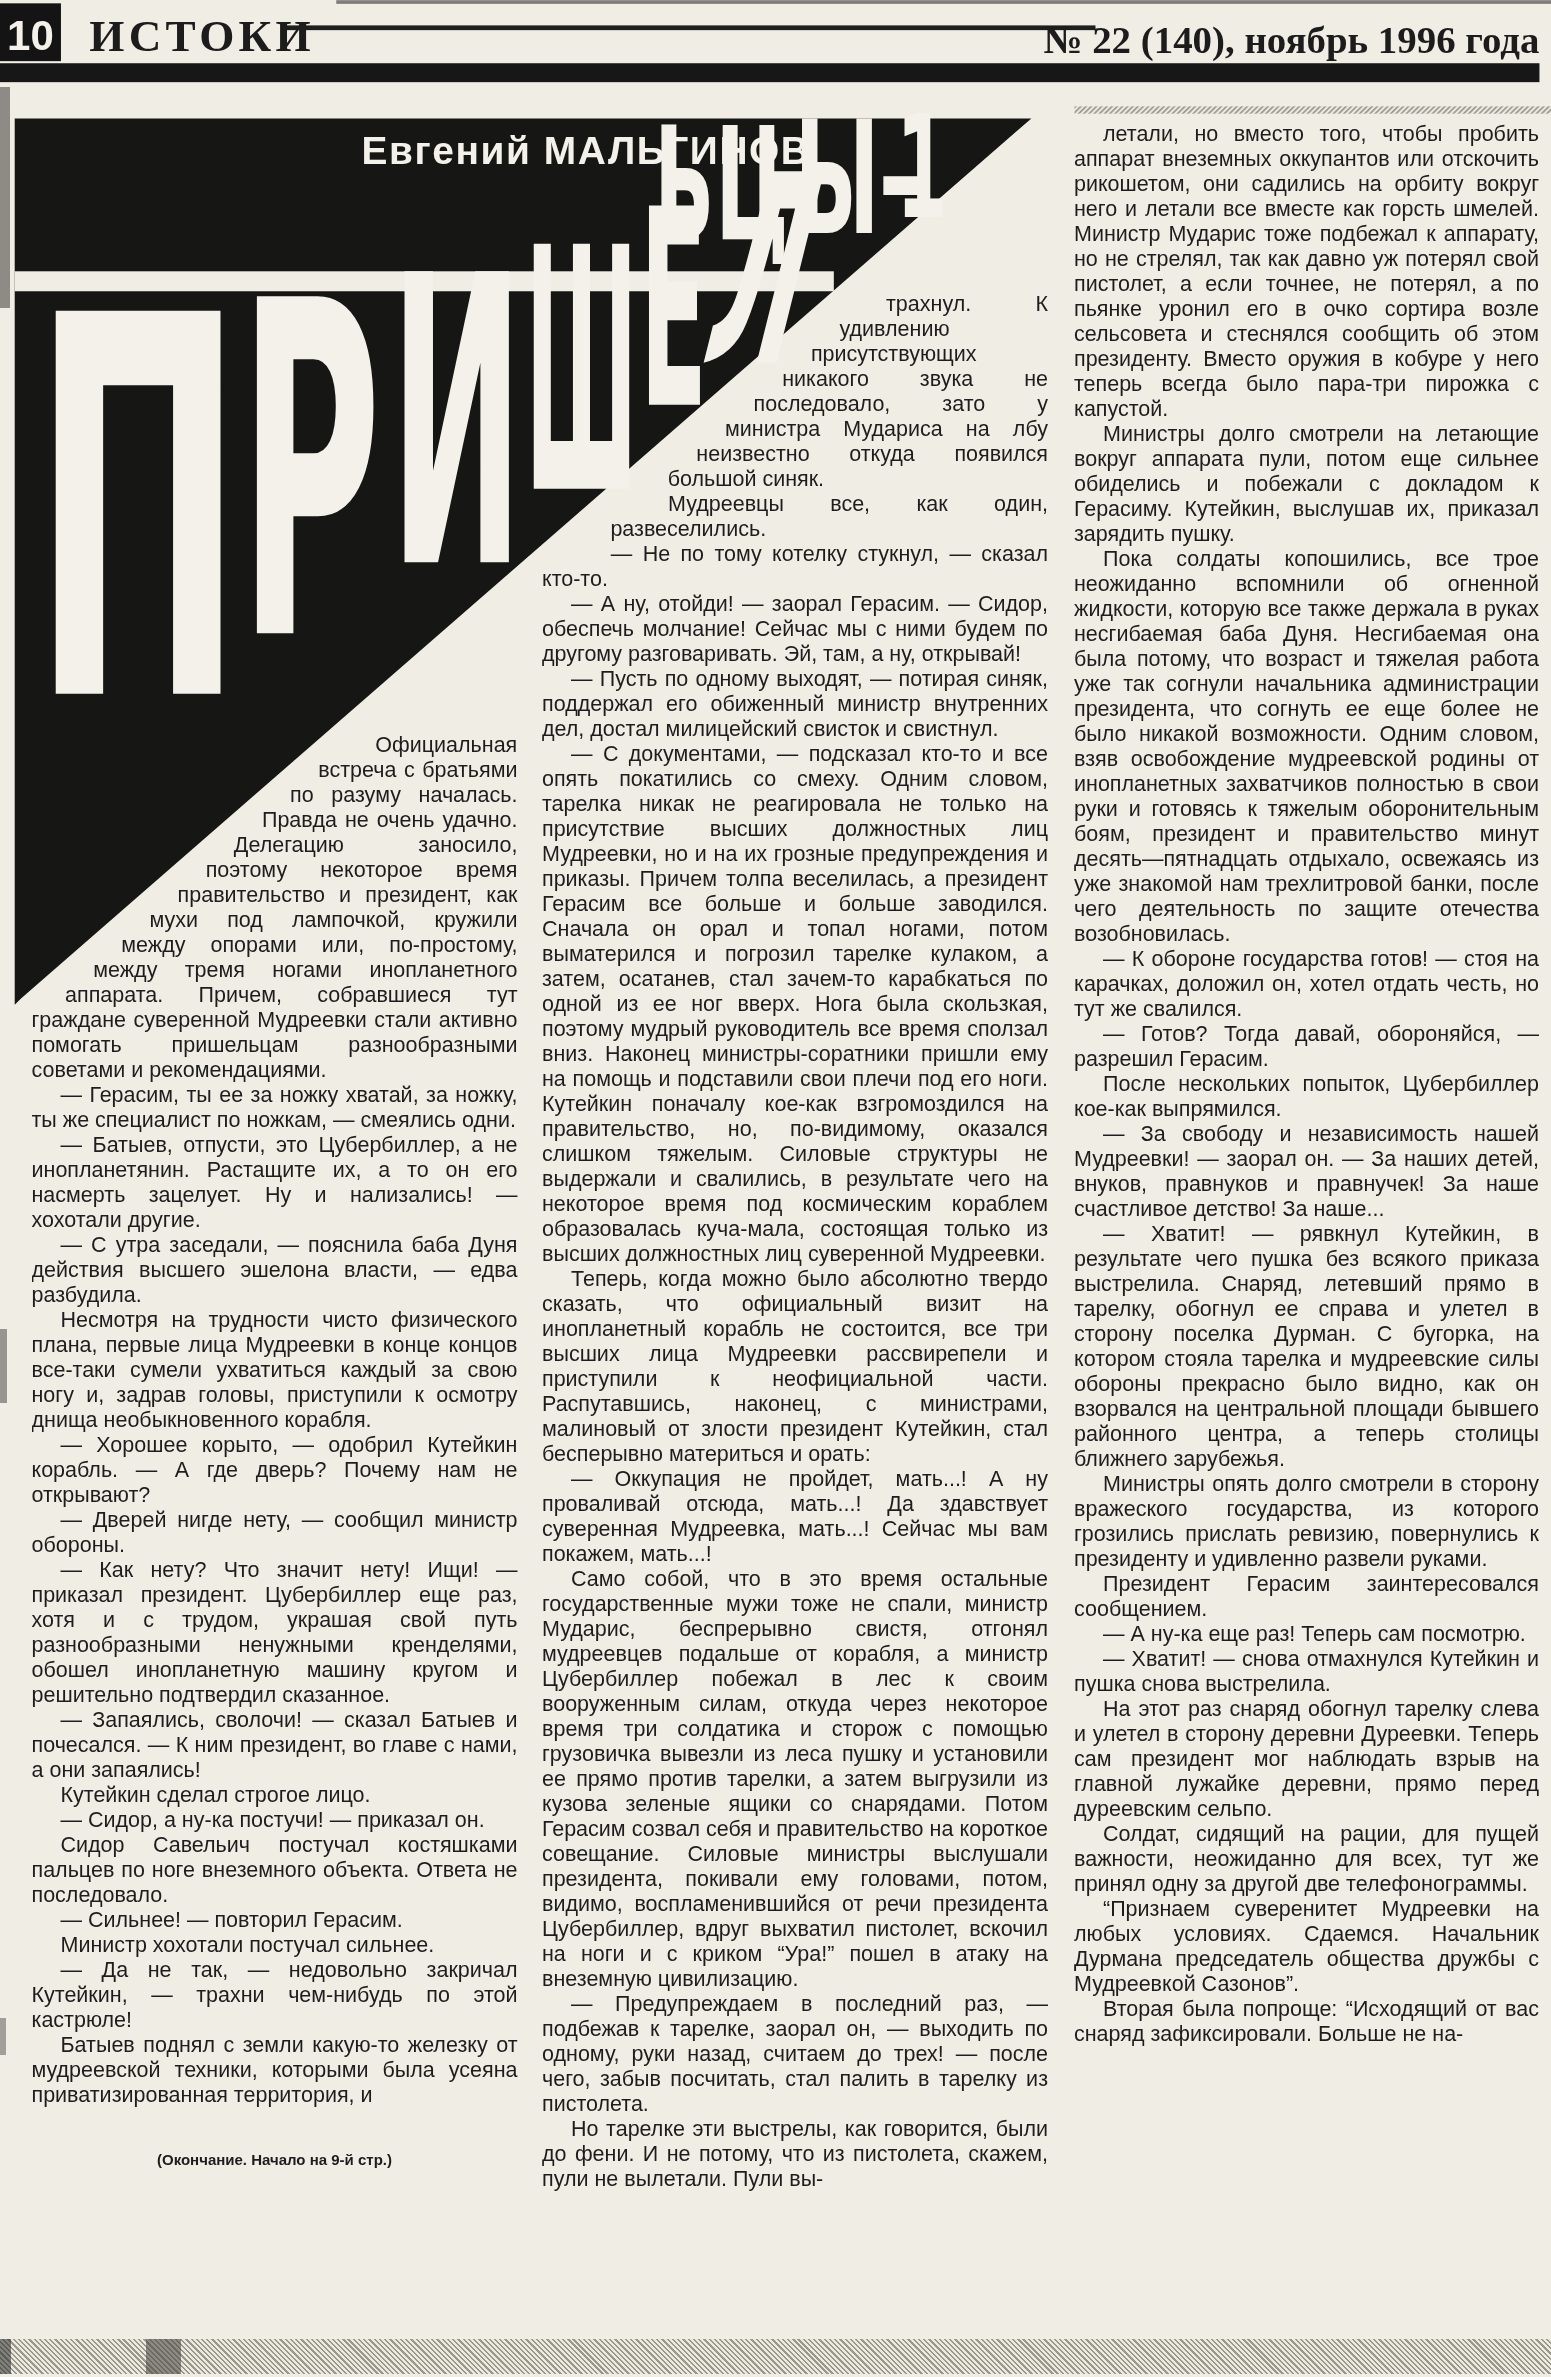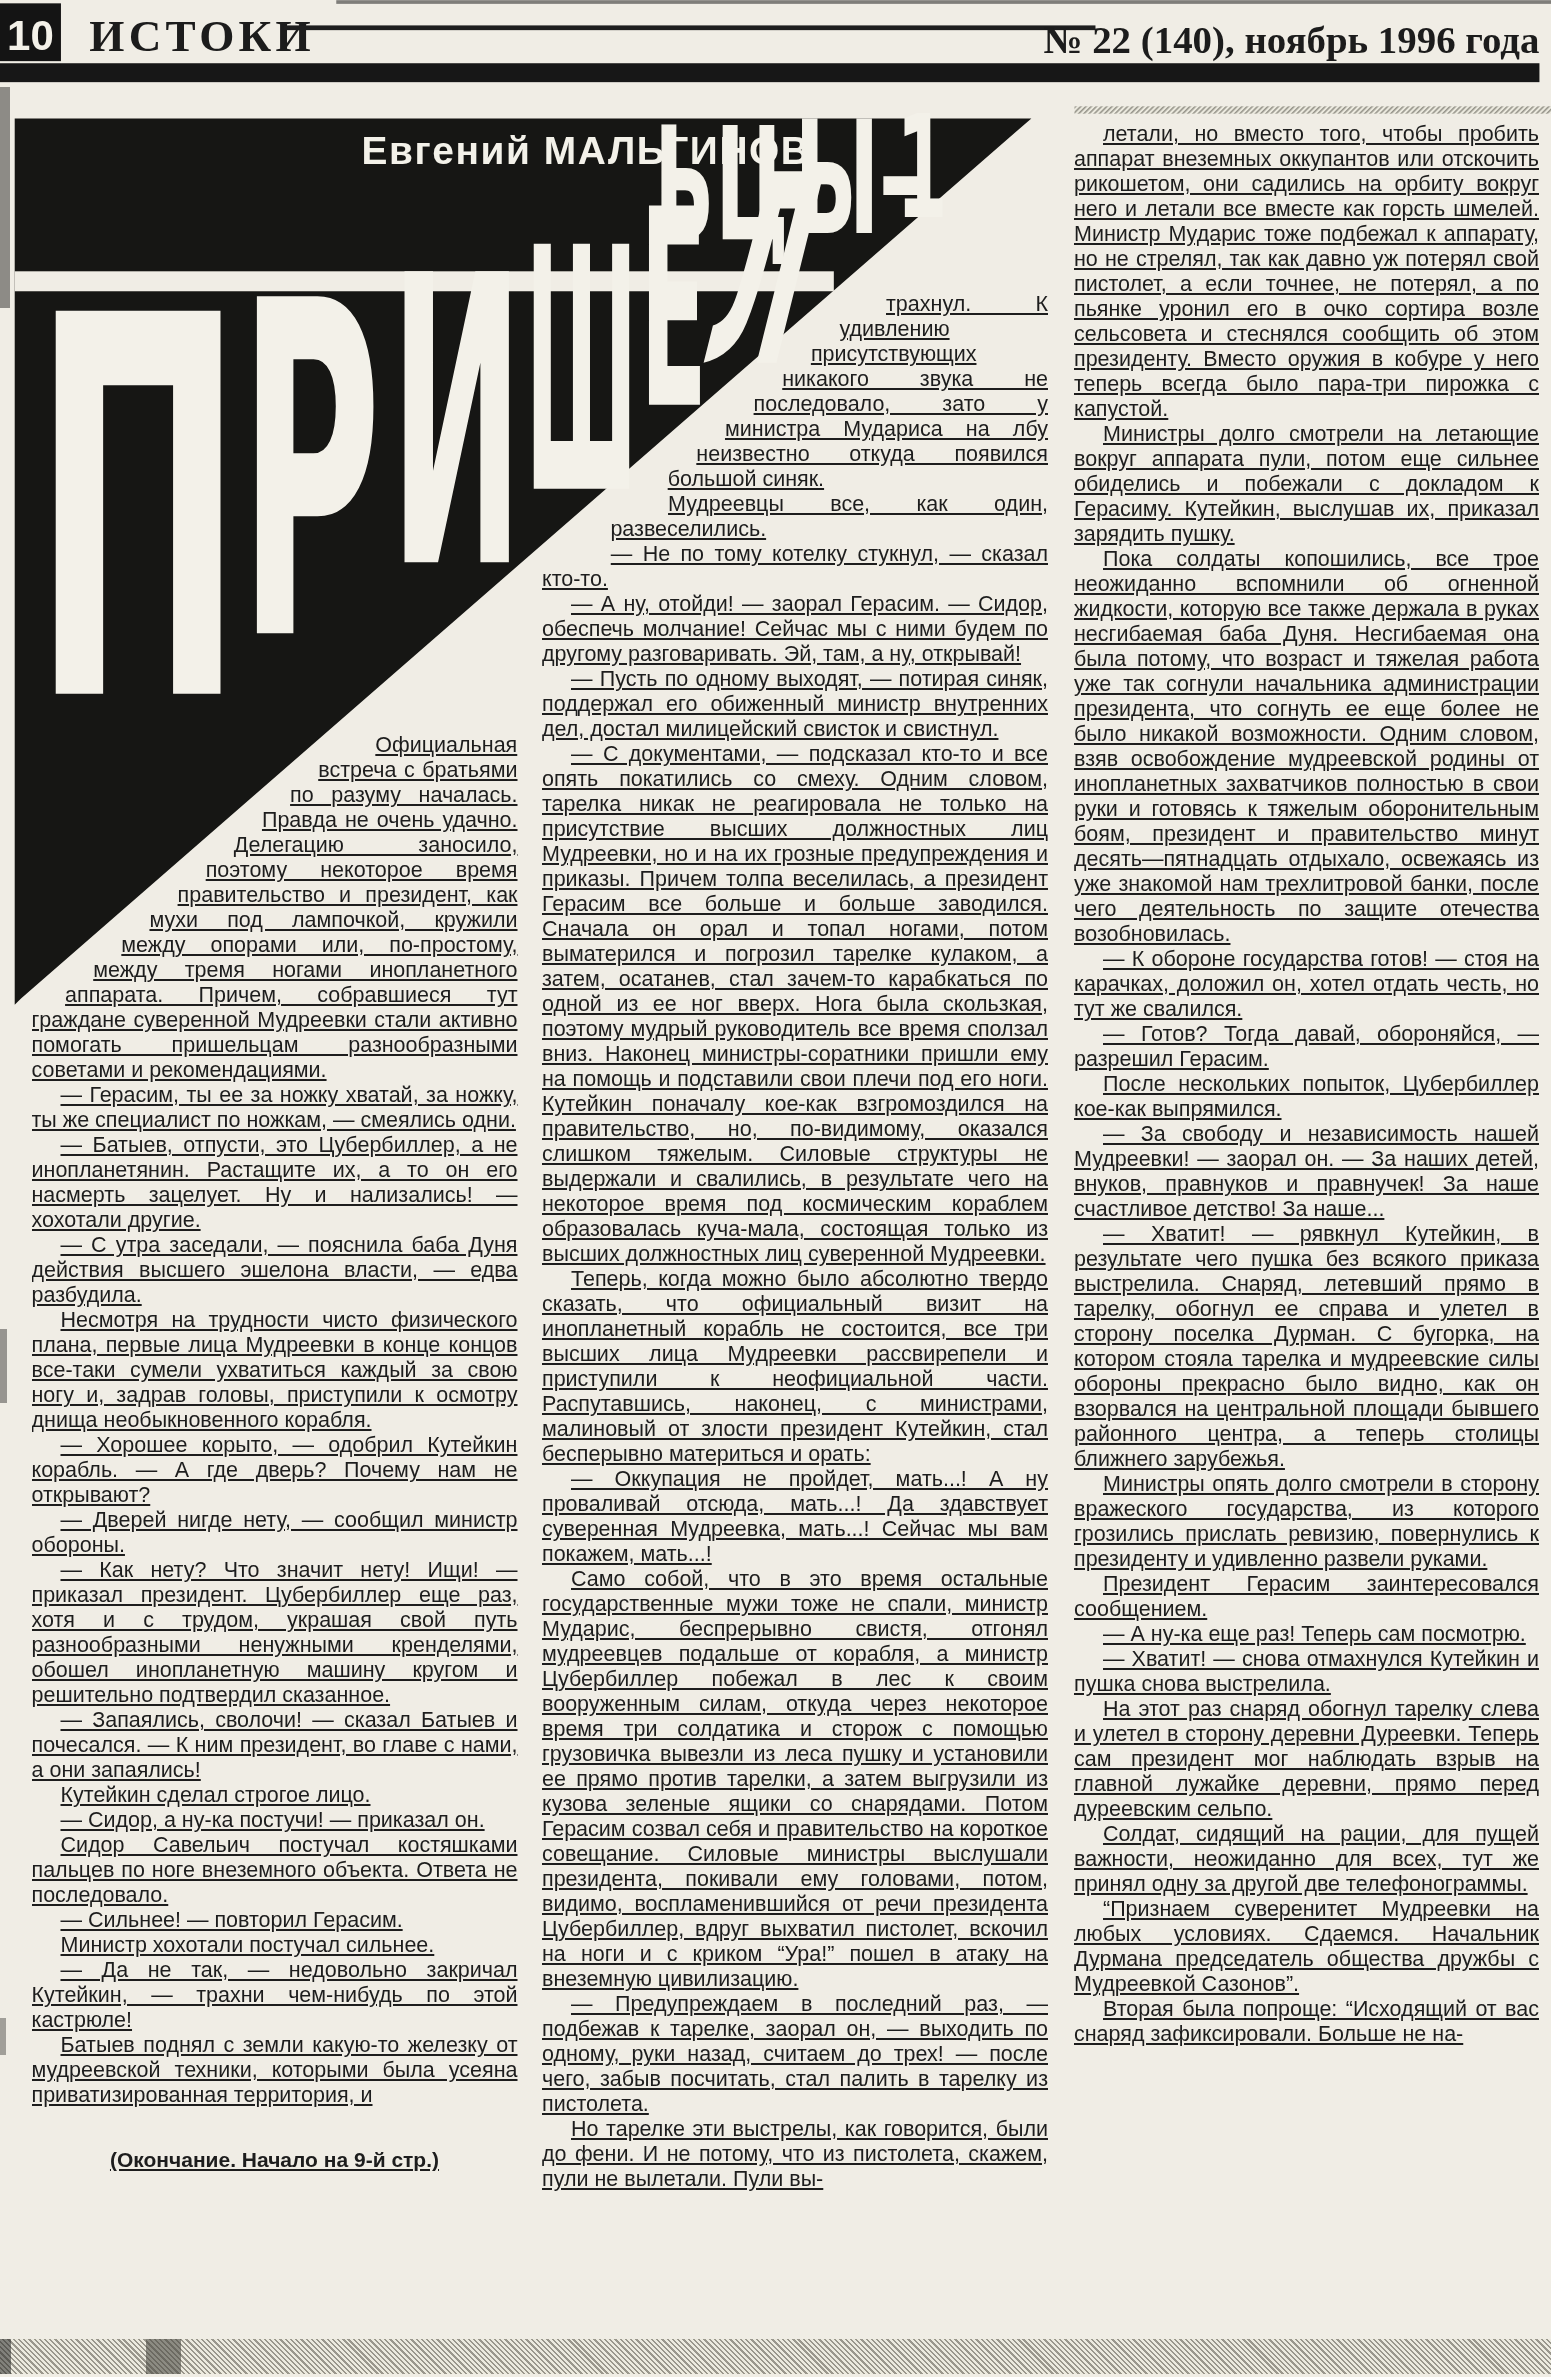--- a/index.html
+++ b/index.html
@@ -11,38 +11,38 @@
   }
   .hl-svg{position:absolute;left:0;top:0;}
   
   .col{
     position:absolute;
     text-align:justify;
     font-size:21.5px;line-height:25px;
     color:#1d1d1d;
     overflow:hidden;
   }
-  .col p{margin:0;text-indent:29px;text-decoration:underline;}
+  .col p{margin:0;text-indent:29px;}
   #col-left  {left:31.5px;  top:290px; width:486px; height:2012px;}
   #col-mid   {left:542px;top:292px; width:506px; height:2054px;}
   #col-right {left:1074px;top:122px; width:465px; height:2196px;}
   .flow-spacer{float:left;}
   #col-left .flow-spacer{
     width:486px;height:709px;
     shape-outside:polygon(0 0,486px 0,486px 274px,0 706px);
     shape-margin:12.6px;
   }
   #col-mid .flow-spacer{
     width:315px;height:271px;
     shape-outside:polygon(0 0,307px 0,0 268px);
     shape-margin:12.6px;
   }
   .note{
     font-weight:bold;text-align:center;text-indent:0 !important;
-    font-size:21px;margin-top:39px !important;
+    font-size:15px;margin-top:39px !important;
   }
   
   .artifact{position:absolute;background:#2a2a28;}
 </style>
 </head>
 <body>
 
 <svg class="hl-svg" width="1551" height="1130" viewBox="0 0 2952 2150">
   <defs>
     <pattern id="hatch" width="7" height="7" patternUnits="userSpaceOnUse" patternTransform="rotate(45)">

